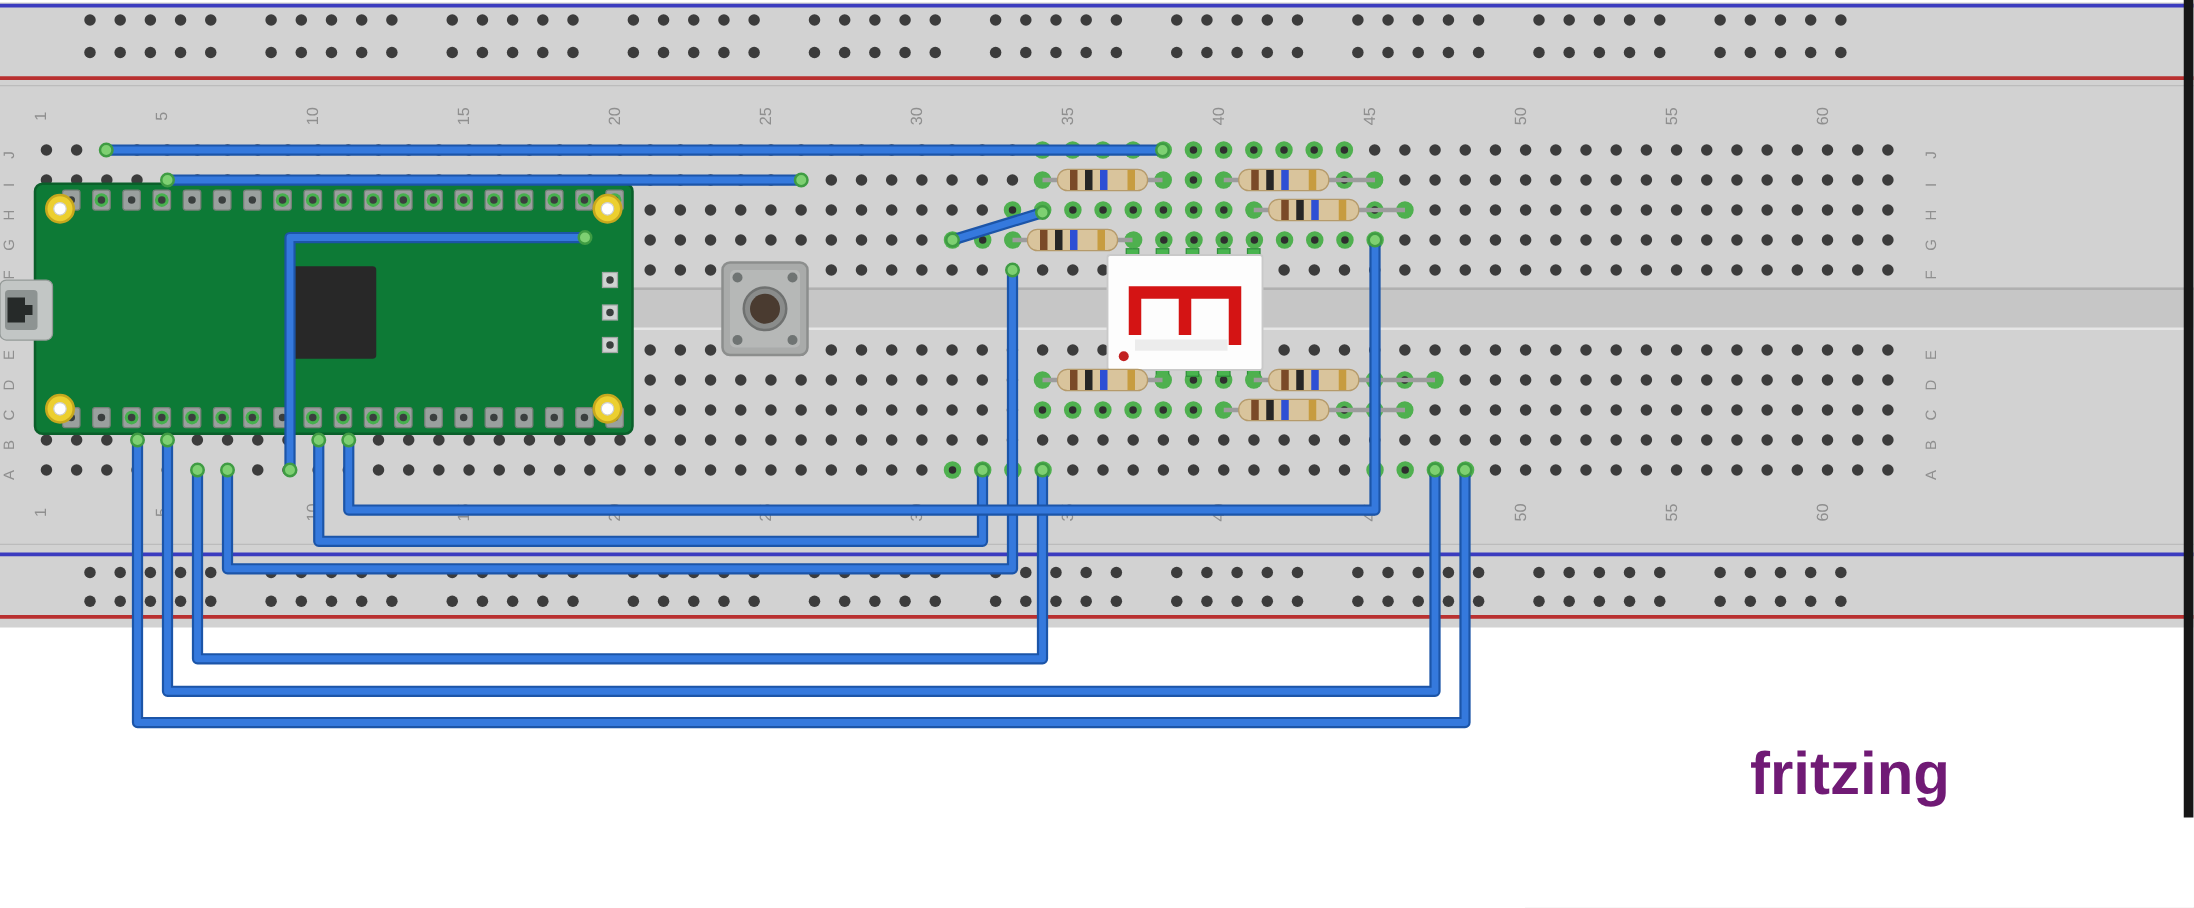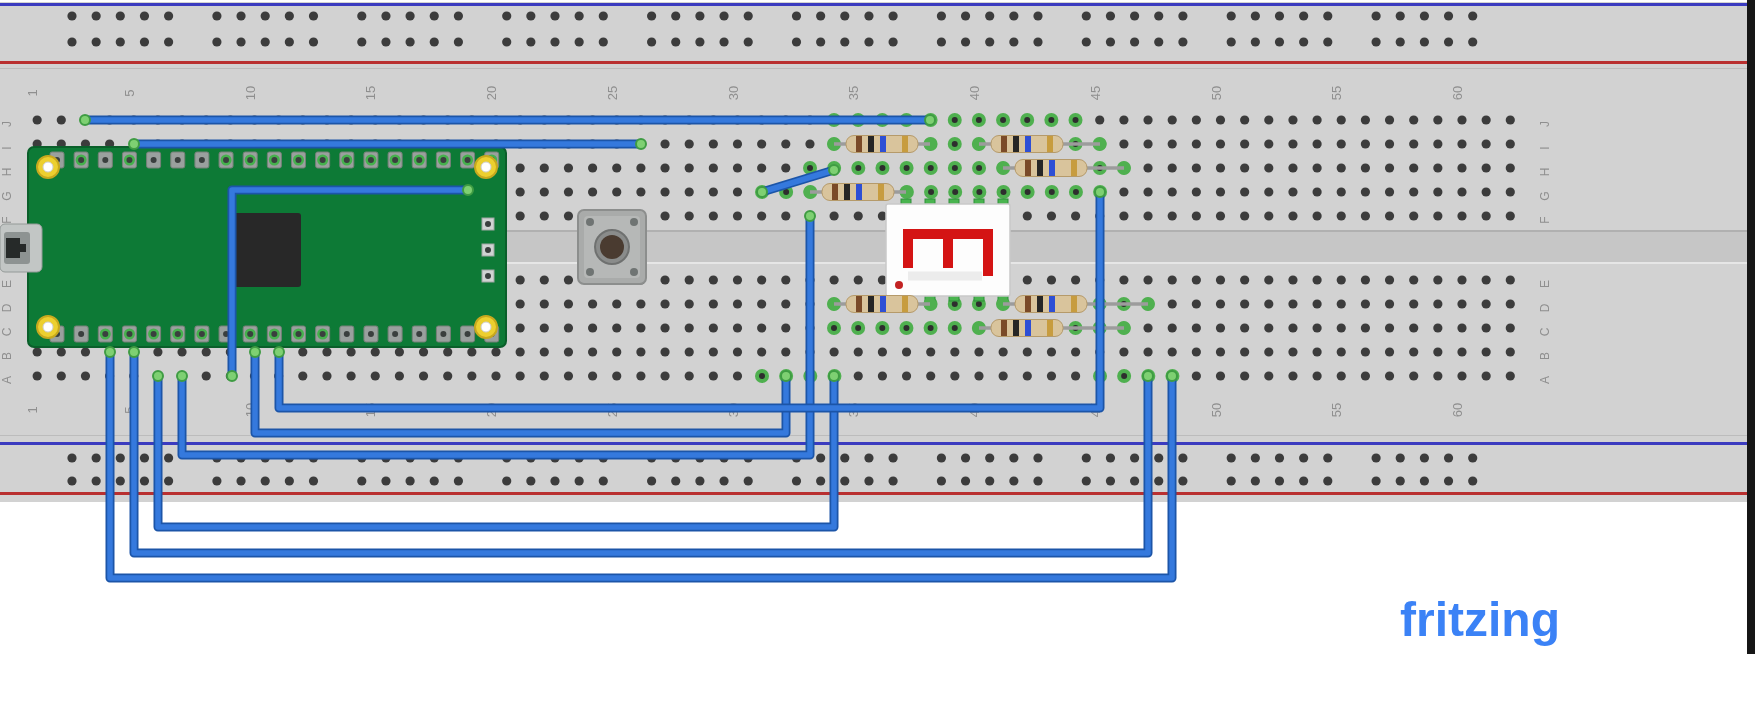--- a/index.html
+++ b/index.html
@@ -1,21 +1,21 @@
 <!DOCTYPE html>
 <html><head>
 <meta charset="utf-8">
 <style>
   *{margin:0;padding:0;box-sizing:border-box;}
   html,body{background:#ffffff;font-family:"Liberation Sans",sans-serif;}
   .stage{position:relative;width:1755px;height:726px;background:#ffffff;overflow:hidden;}
   .stage svg{position:absolute;left:0;top:0;}
   svg text{font-family:"Liberation Sans",sans-serif;}
   .watermark{position:absolute;left:1400px;top:592px;font-size:48px;font-weight:bold;
-             color:#3b82f6;letter-spacing:0px;user-select:none;}
+             color:#701a75;letter-spacing:0px;user-select:none;}
   .right-bar{position:absolute;left:1747px;top:0;width:8px;height:654px;background:#161616;}
 </style>
 </head>
 <body>
 
 <div class="stage">
   <svg id="scene" width="1755" height="726" viewBox="0 0 1755 726">
     <g id="g-board">
         <rect x="0" y="2" width="1755" height="500" fill="#d2d2d2"></rect>
         <rect x="0" y="68" width="1755" height="1" fill="#bcbcbc"></rect>

